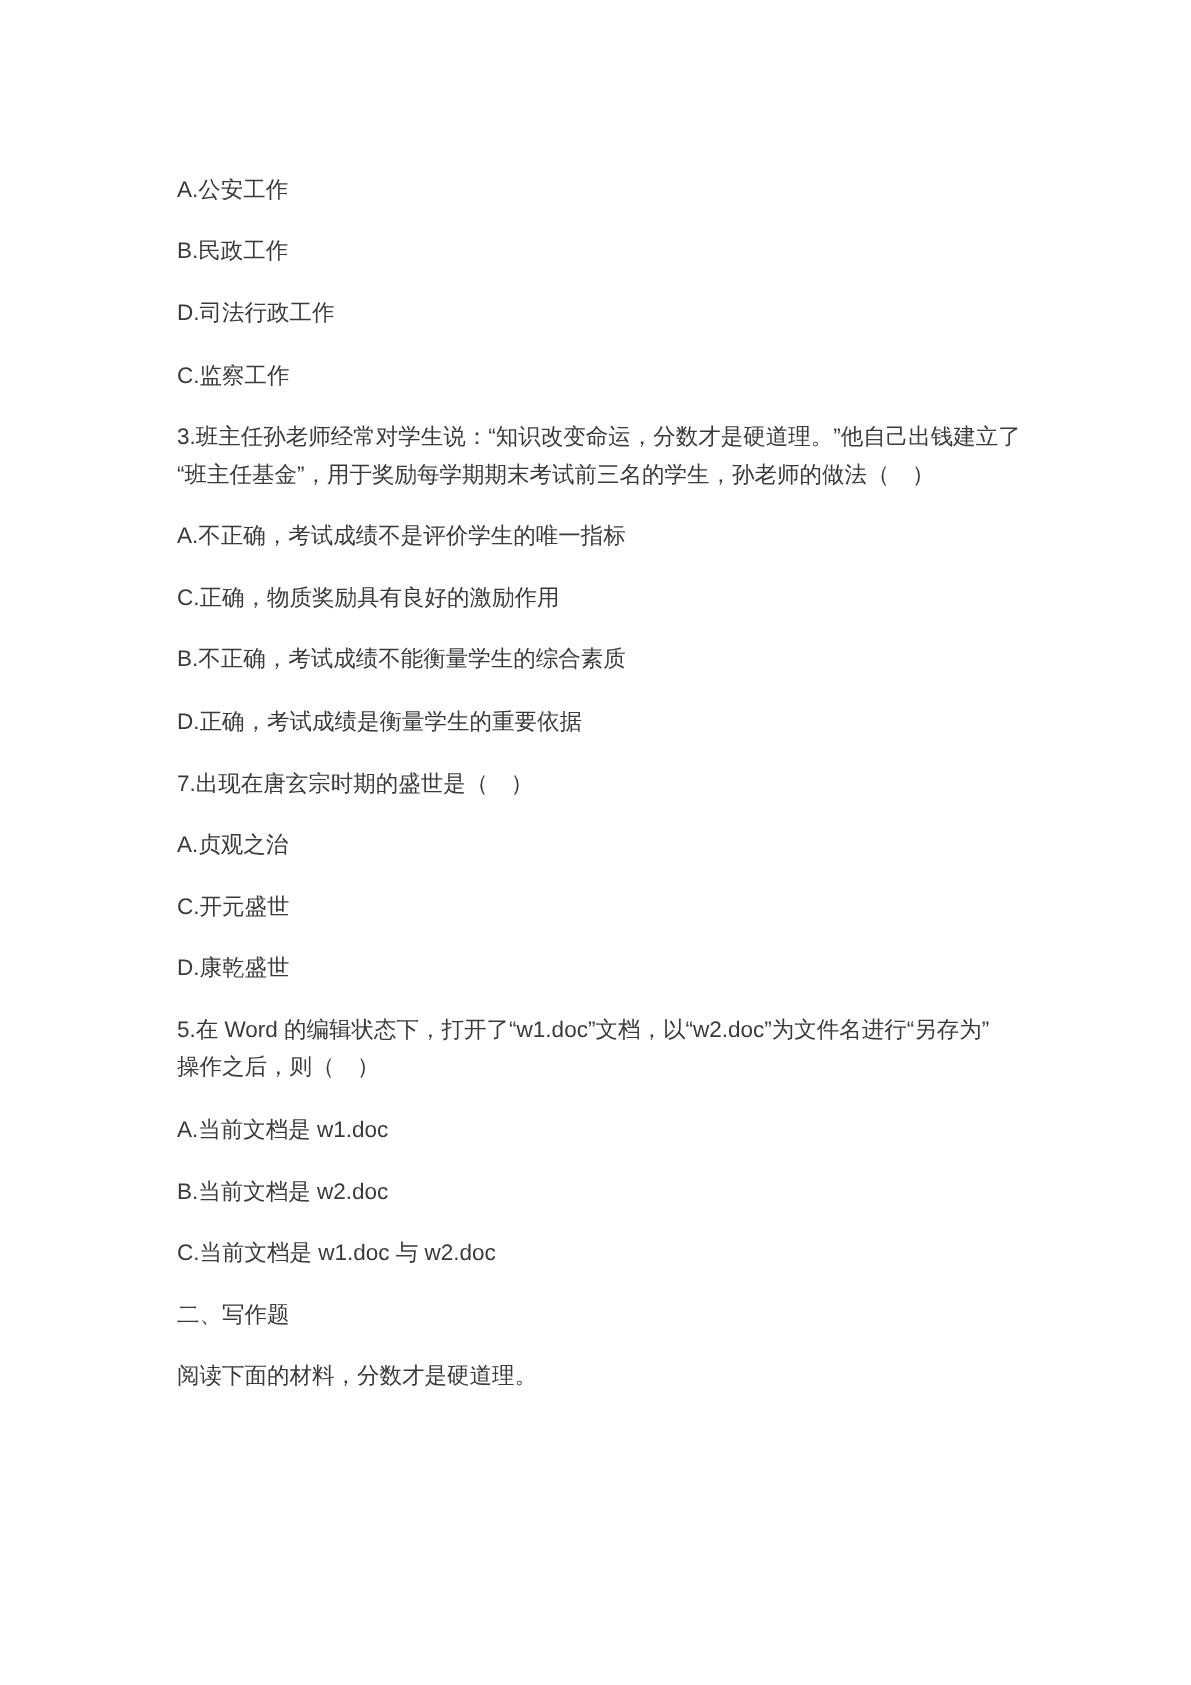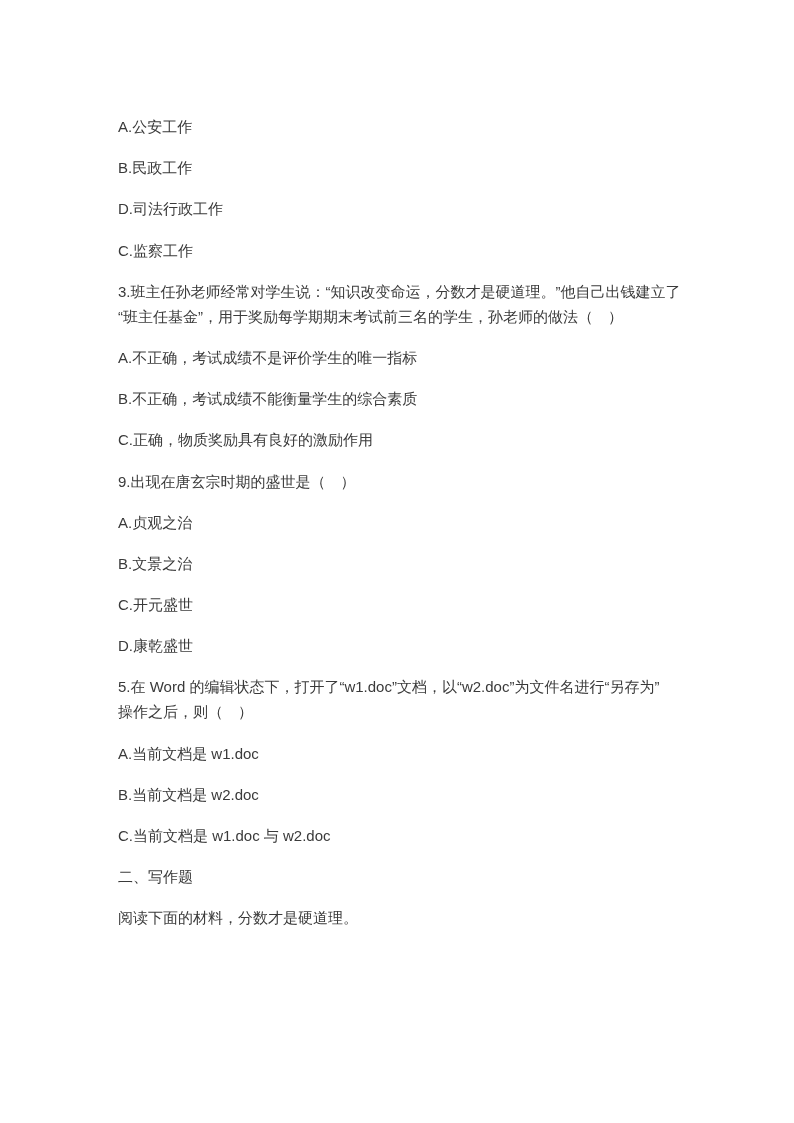--- a/index.html
+++ b/index.html
@@ -48,39 +48,39 @@
   <p class="para">
     <span class="line">3.班主任孙老师经常对学生说：“知识改变命运，分数才是硬道理。”他自己出钱建立了</span>
     <span class="line">“班主任基金”，用于奖励每学期期末考试前三名的学生，孙老师的做法（　）</span>
   </p>
 
   <p class="para">
     <span class="line">A.不正确，考试成绩不是评价学生的唯一指标</span>
   </p>
 
   <p class="para">
+    <span class="line">C.正确，物质奖励具有良好的激励作用</span>
+  </p>
+
+  <p class="para">
     <span class="line">B.不正确，考试成绩不能衡量学生的综合素质</span>
   </p>
 
   <p class="para">
-    <span class="line">C.正确，物质奖励具有良好的激励作用</span>
+    <span class="line">D.正确，考试成绩是衡量学生的重要依据</span>
   </p>
 
-
   <p class="para">
-    <span class="line">9.出现在唐玄宗时期的盛世是（　）</span>
+    <span class="line">7.出现在唐玄宗时期的盛世是（　）</span>
   </p>
 
   <p class="para">
     <span class="line">A.贞观之治</span>
   </p>
 
-  <p class="para">
-    <span class="line">B.文景之治</span>
-  </p>
 
   <p class="para">
     <span class="line">C.开元盛世</span>
   </p>
 
   <p class="para">
     <span class="line">D.康乾盛世</span>
   </p>
 
   <p class="para">

